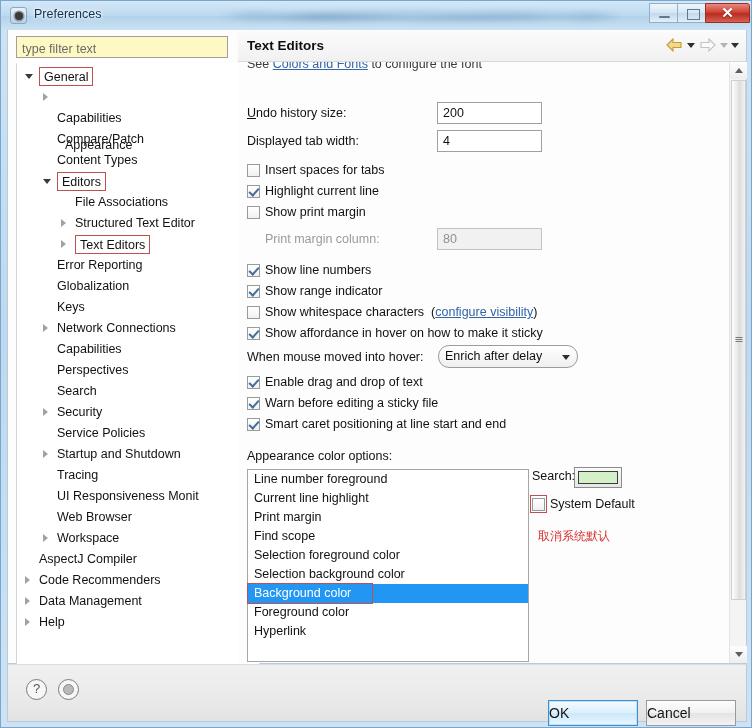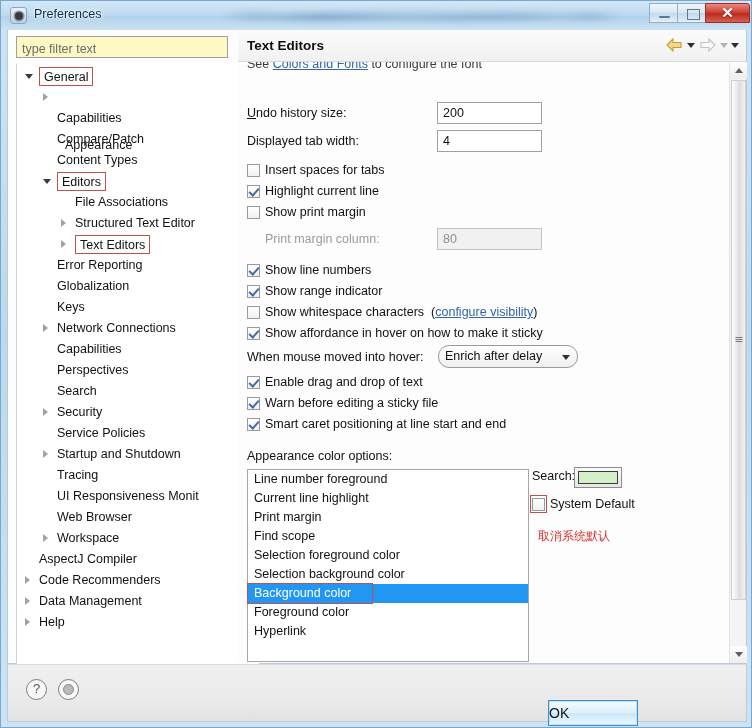--- a/index.html
+++ b/index.html
@@ -661,15 +661,16 @@
         </div>
       </div>
 
     </div>
   </div>
 
   <div class="btnbar">
     <div class="round-icon" style="left:18px;">?</div>
     <div class="round-icon rec" style="left:50px;"></div>
     <div class="dbtn default" style="right:108px;">OK</div>
+    <div class="dbtn" style="right:10px;">Cancel</div>
   </div>
 
 </div>
 
 </body></html>

